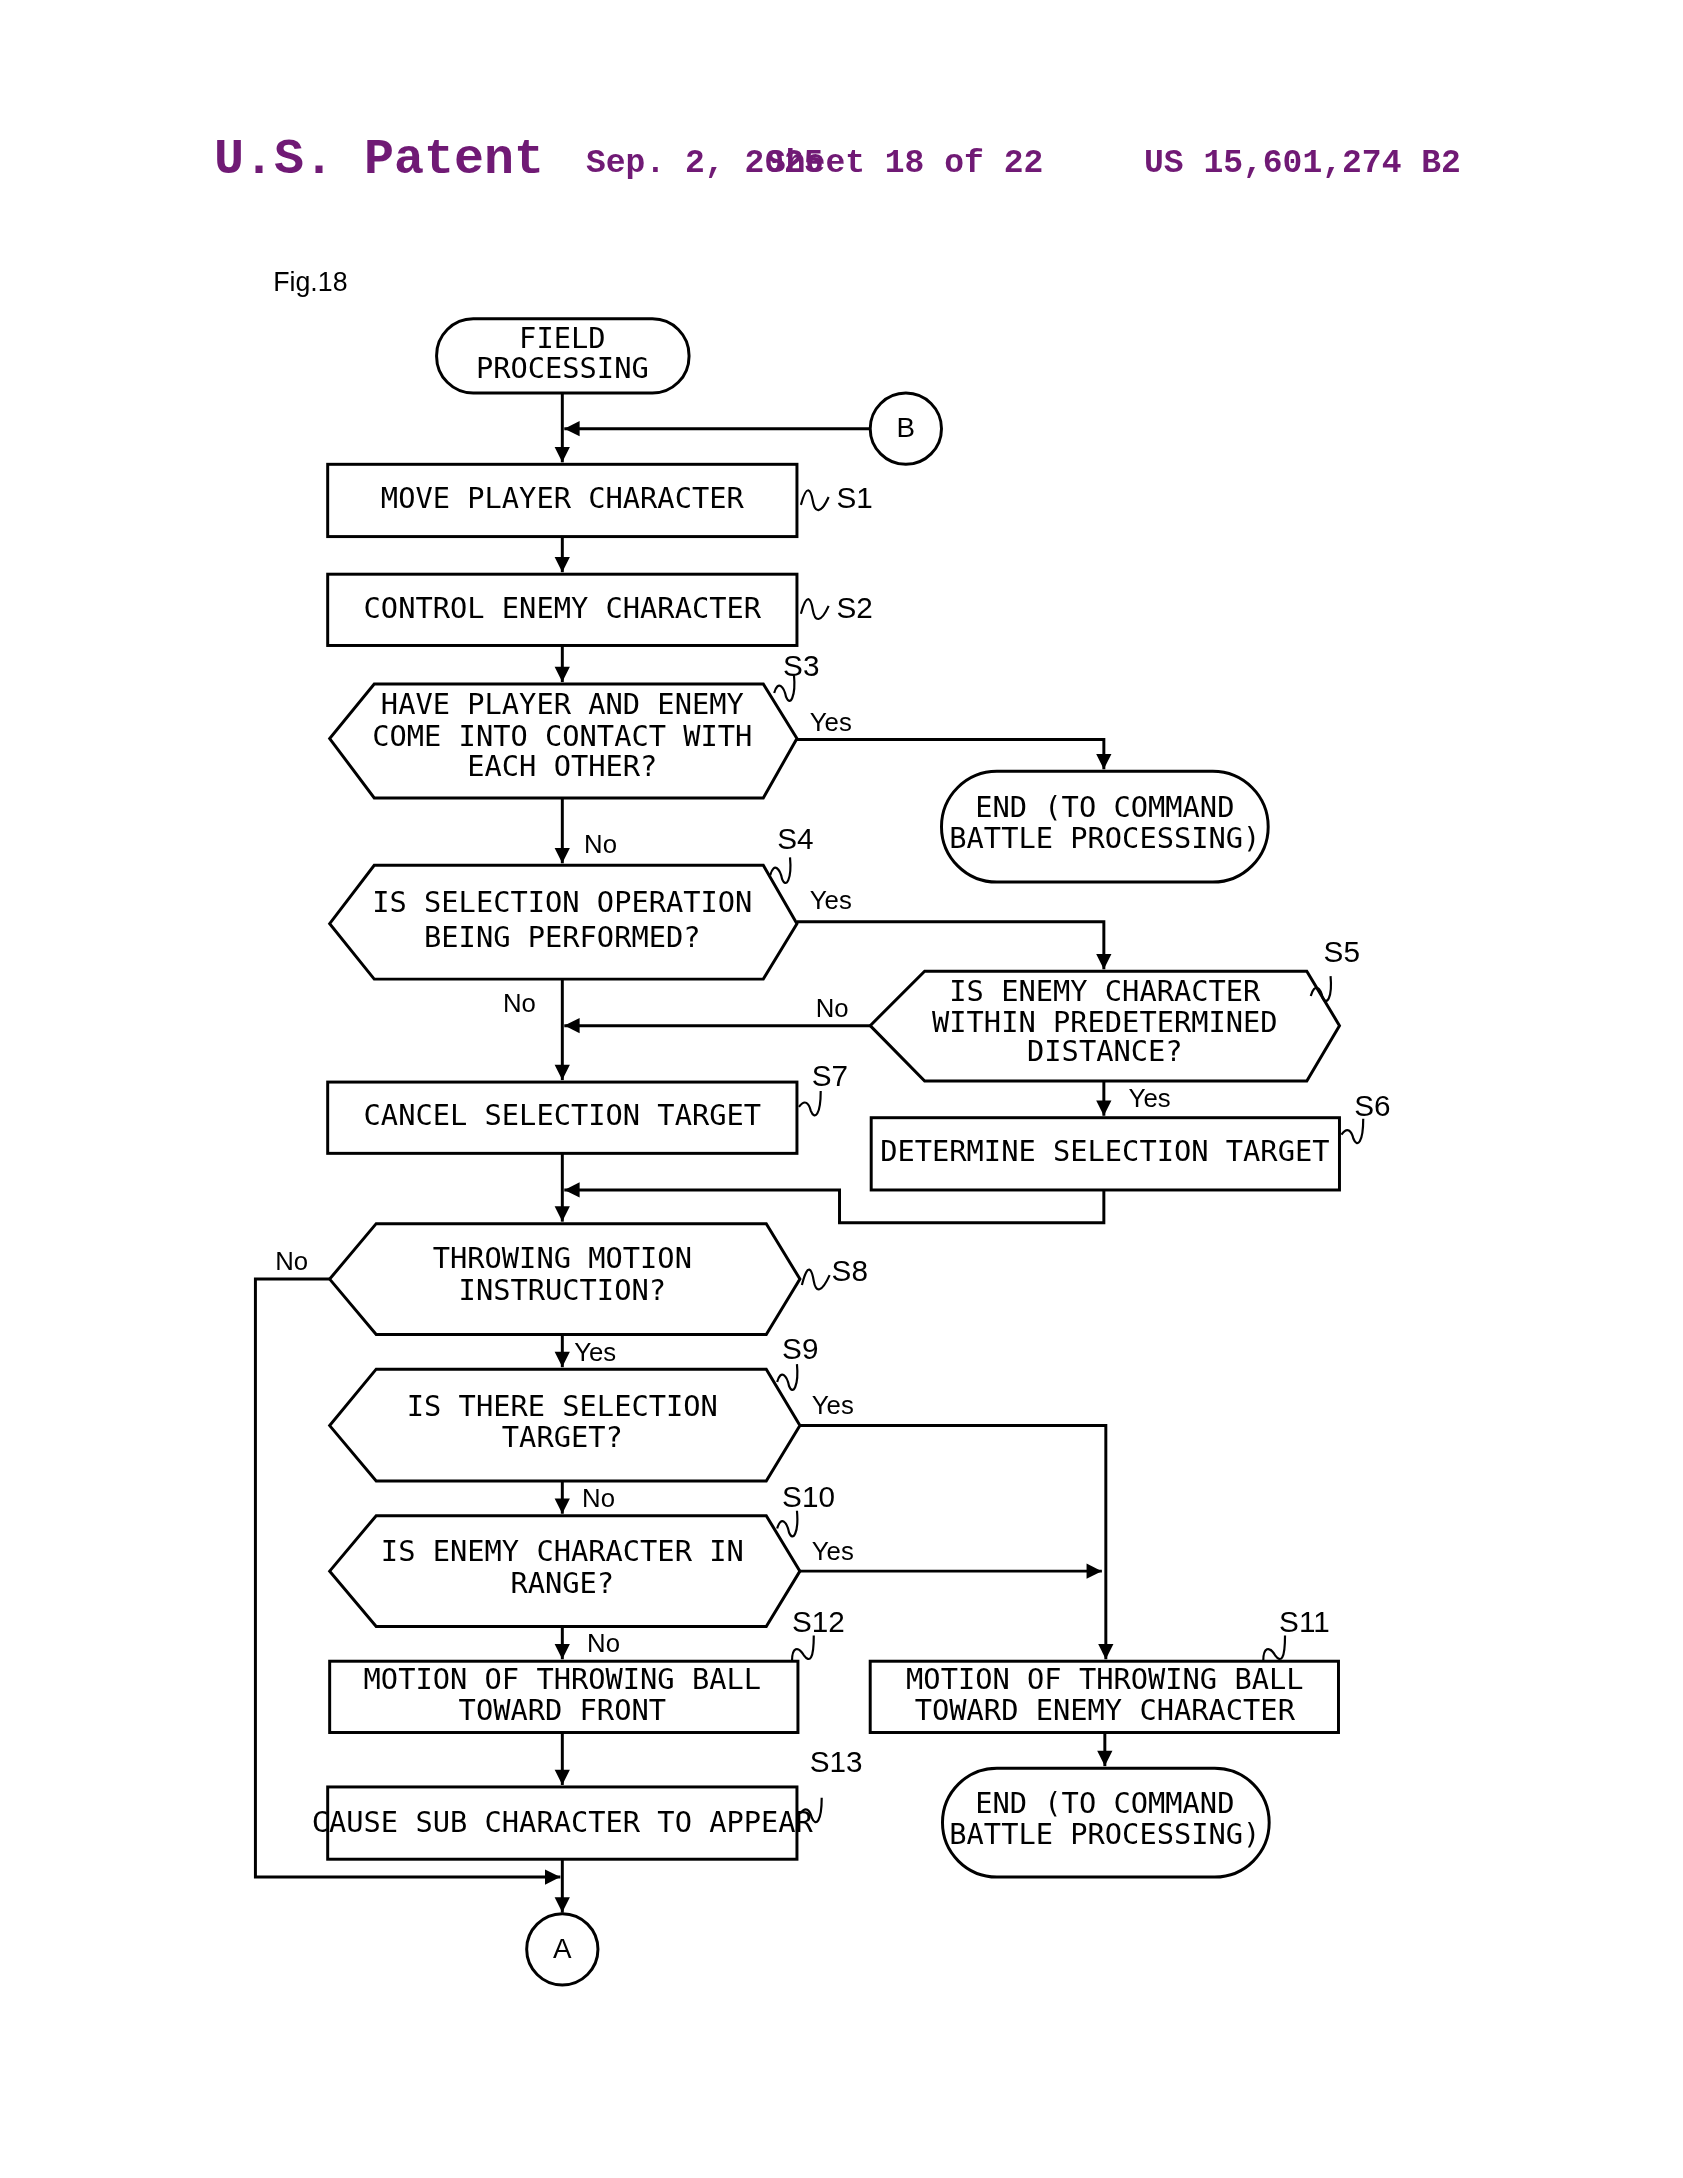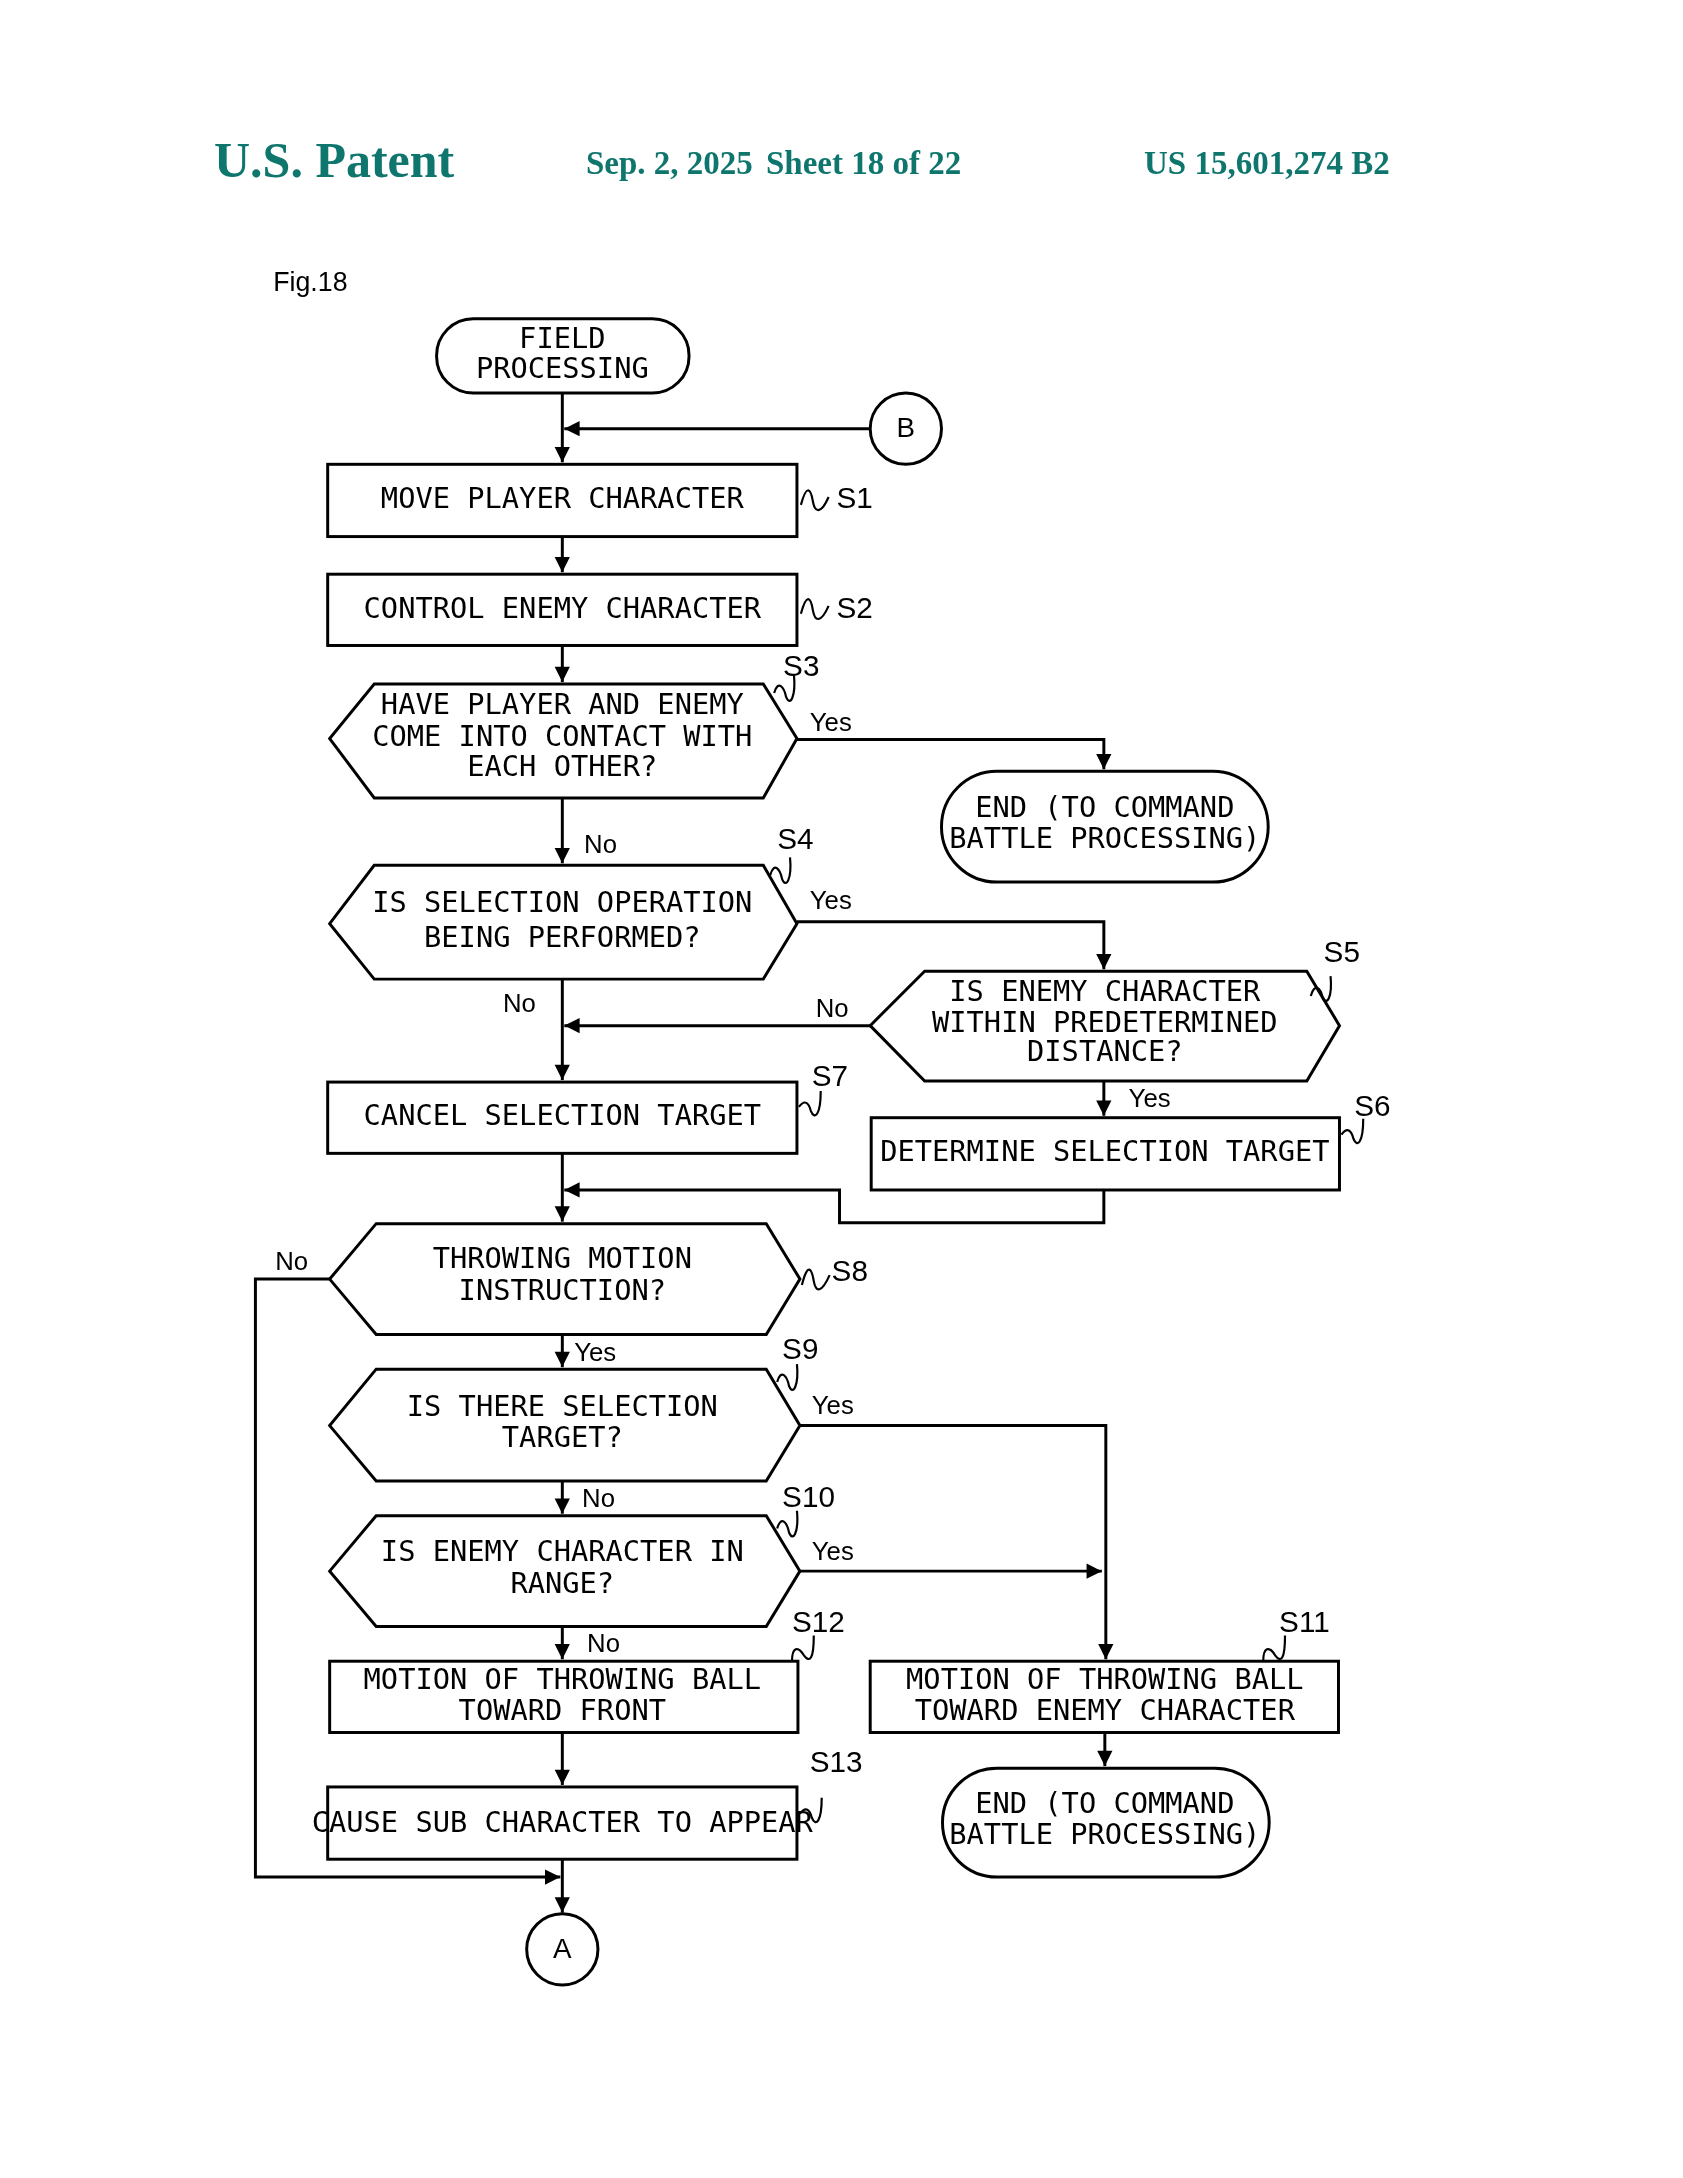--- a/index.html
+++ b/index.html
@@ -1,17 +1,17 @@
 <!DOCTYPE html>
 <html><head>
 <meta charset="utf-8">
 <style>
   html, body { margin: 0; padding: 0; background: #ffffff; }
   body { width: 1683px; height: 2178px; position: relative; overflow: hidden; }
-  .hdr { position: absolute; top: 131px; font-family: Liberation Serif, serif; font-weight: bold; color: #0f766e; white-space: nowrap; }
+  .hdr { position: absolute; top: 131px; font-family: Liberation Mono, monospace; font-weight: bold; color: #701a75; white-space: nowrap; }
   .hdr-big { font-size: 50px; left: 214px; top: 131px; }
   .hdr-sm { font-size: 33px; top: 145px; }
   #diagram { position: absolute; left: 0; top: 0; }
   .box { fill: #fff; stroke: #000; stroke-width: 3; }
   .line { fill: none; stroke: #000; stroke-width: 3; }
   .squig { fill: none; stroke: #000; stroke-width: 2.2; }
   .txt { font-family: "DejaVu Sans Mono", monospace; font-size: 29px; fill: #000; text-anchor: middle; dominant-baseline: middle; transform-box: fill-box; }
   .lbl { font-family: "Liberation Sans", sans-serif; font-size: 26px; fill: #000; }
   .step { font-family: "Liberation Sans", sans-serif; font-size: 30px; fill: #000; }
   .fig { font-family: "Liberation Sans", sans-serif; font-size: 27px; fill: #000; }

